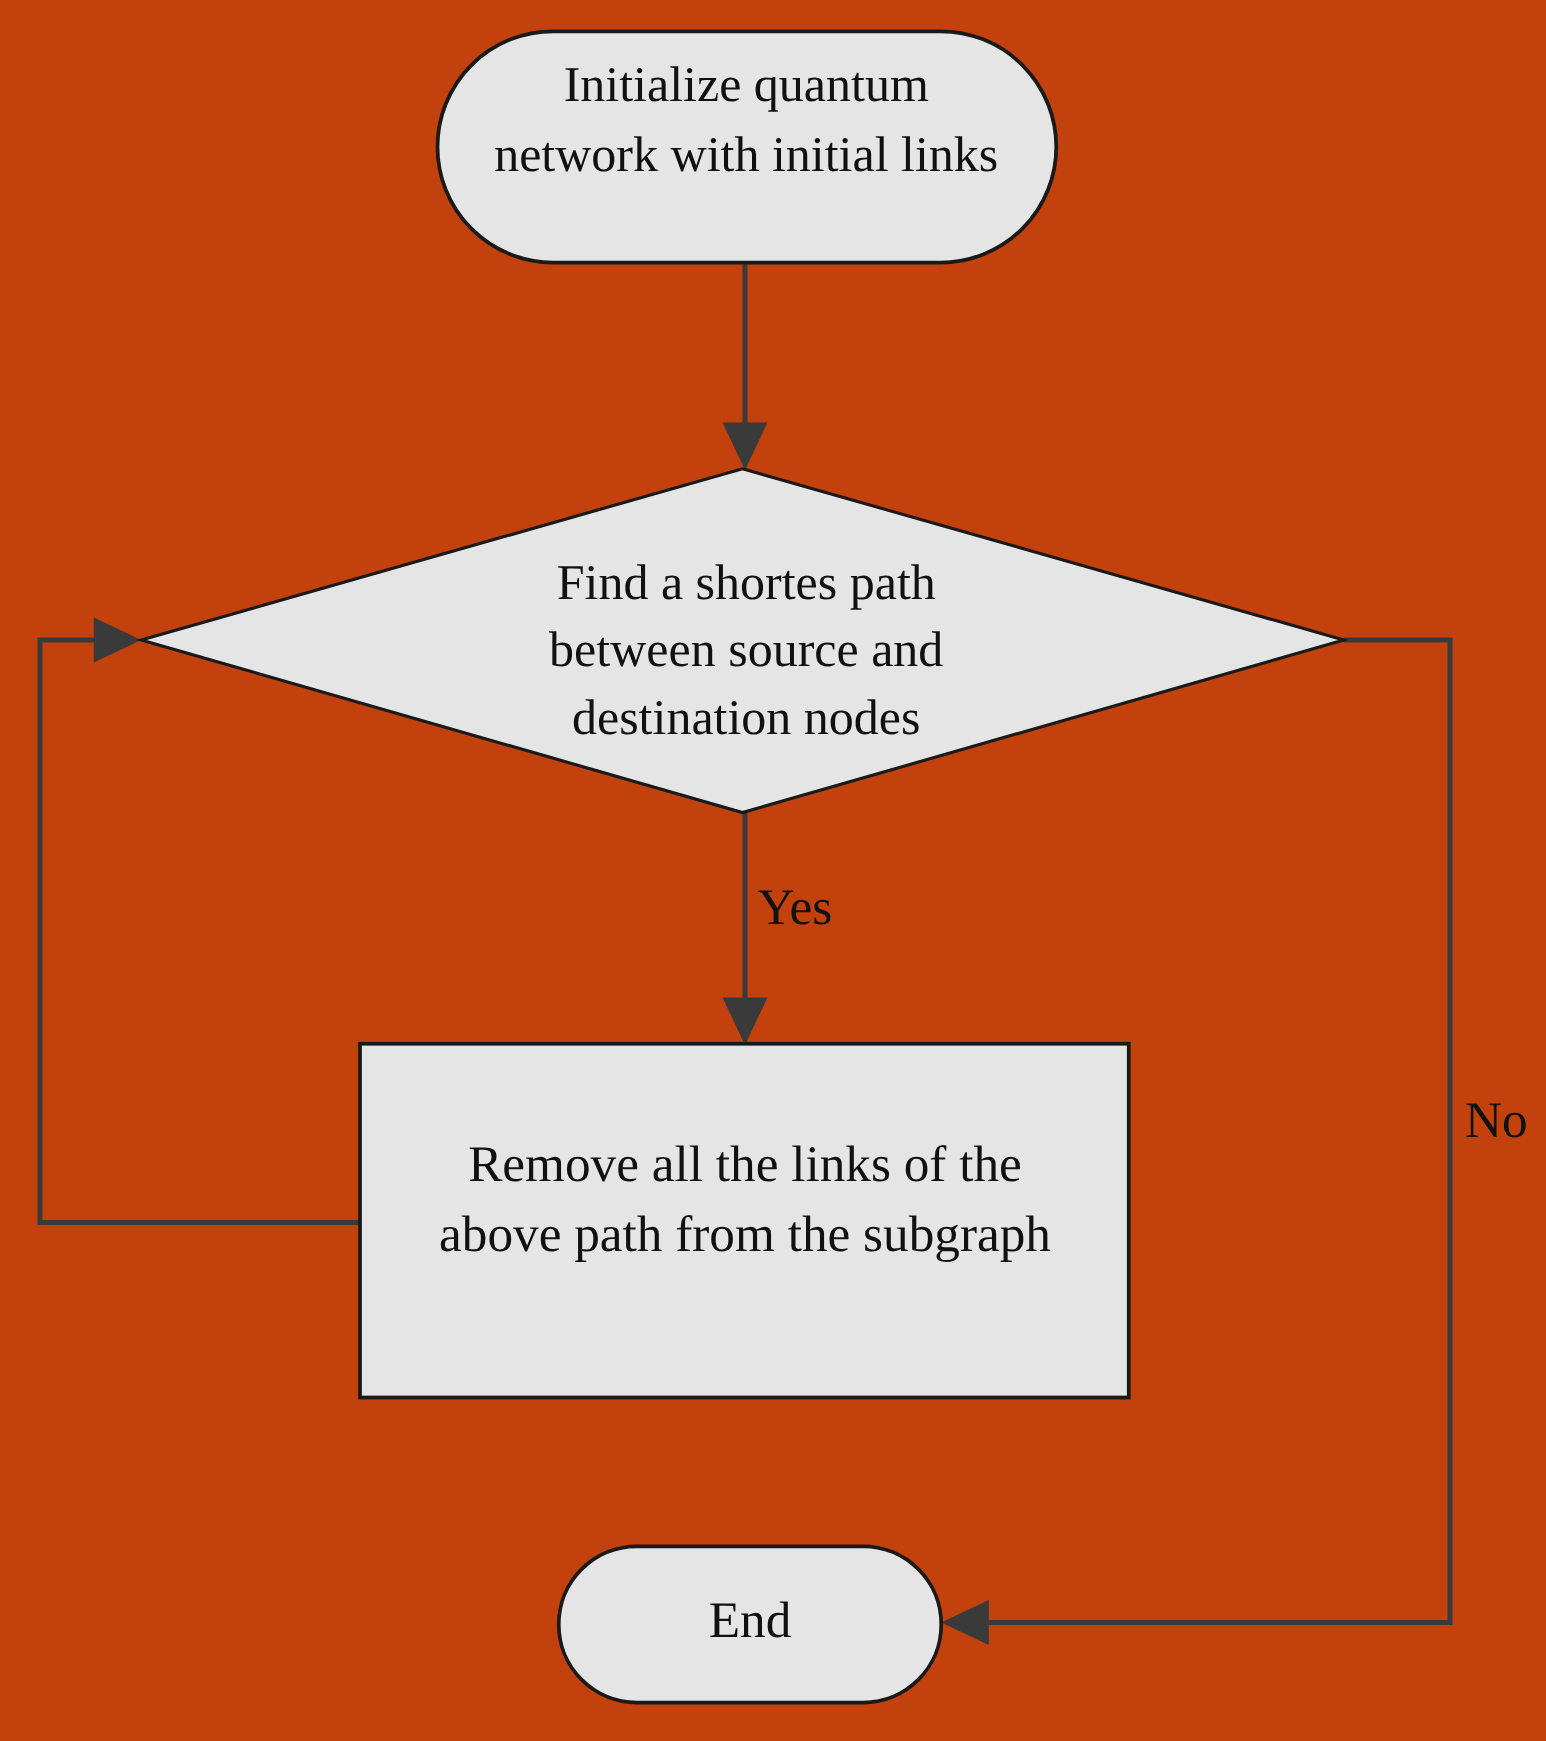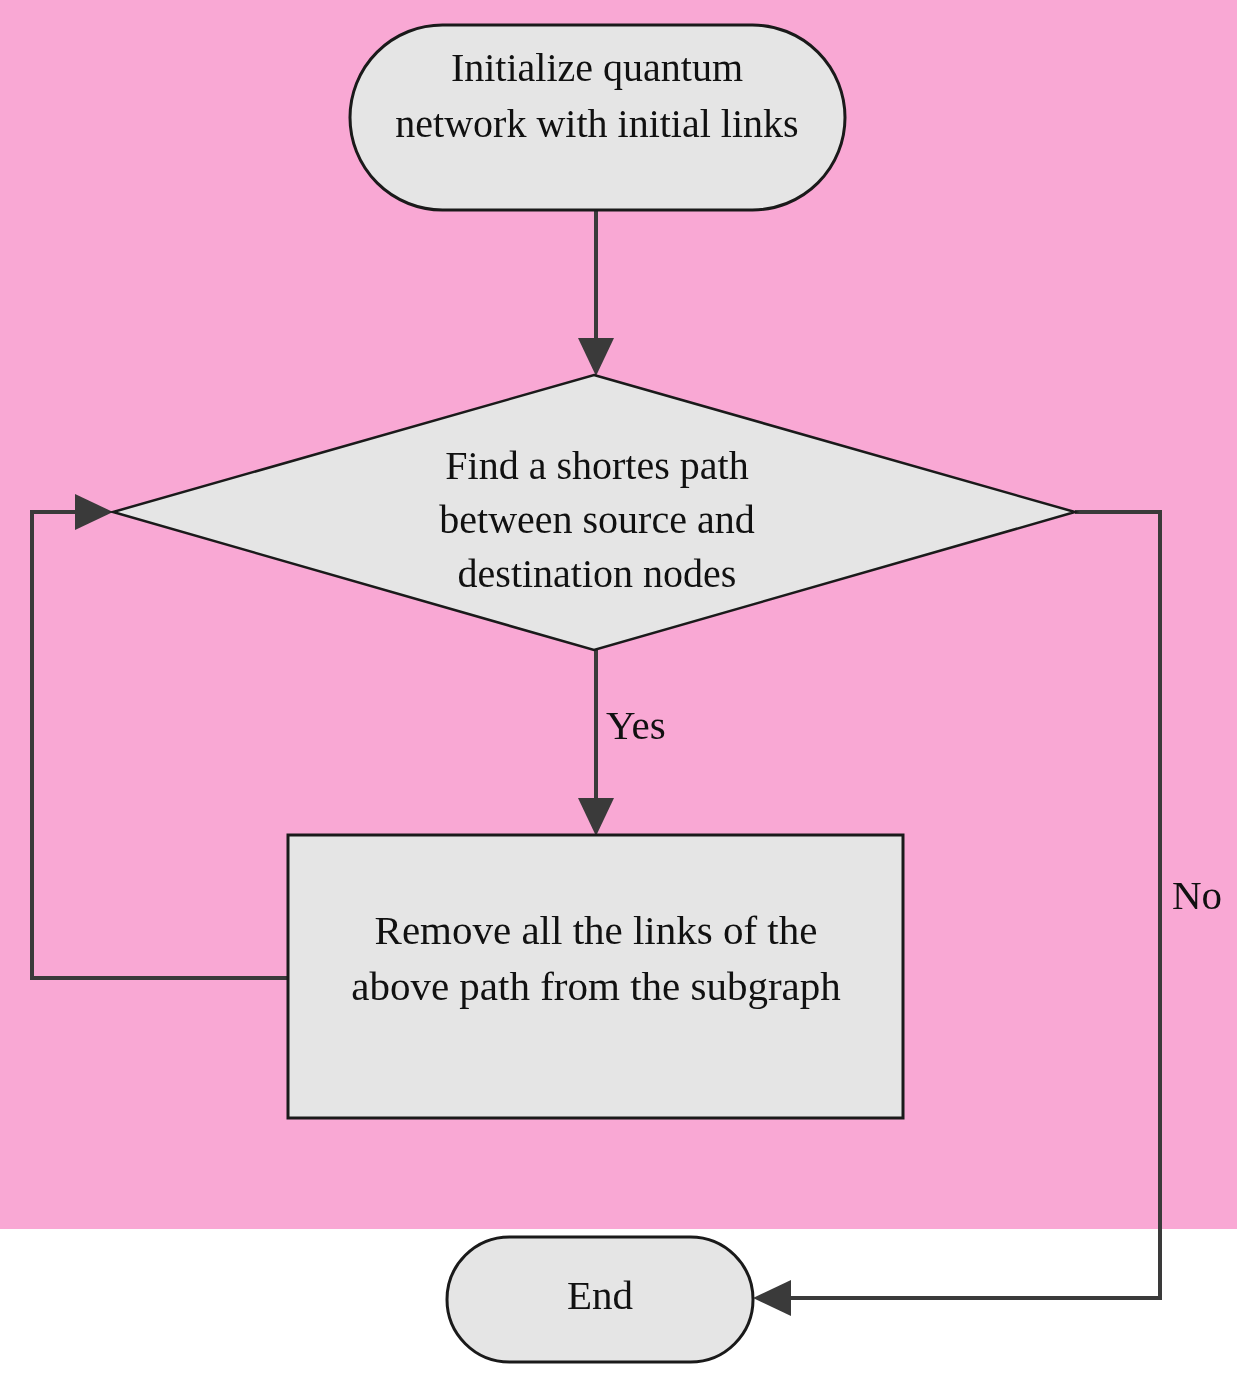--- a/index.html
+++ b/index.html
@@ -9,22 +9,22 @@
   }
   body {
     width: 1237px;
     height: 1393px;
     font-family: "Liberation Serif", "DejaVu Serif", serif;
     overflow: hidden;
   }
   #flowchart-root {
     position: relative;
     width: 1237px;
-    height: 1229px;
-    background: #f9a8d4;
+    height: 1393px;
+    background: #c2410c;
   }
   svg.flow-canvas {
     display: block;
     width: 1237px;
     height: 1393px;
   }
   .node-shape {
     fill: #e5e5e5;
     stroke: #1a1a1a;
     stroke-width: 3;

